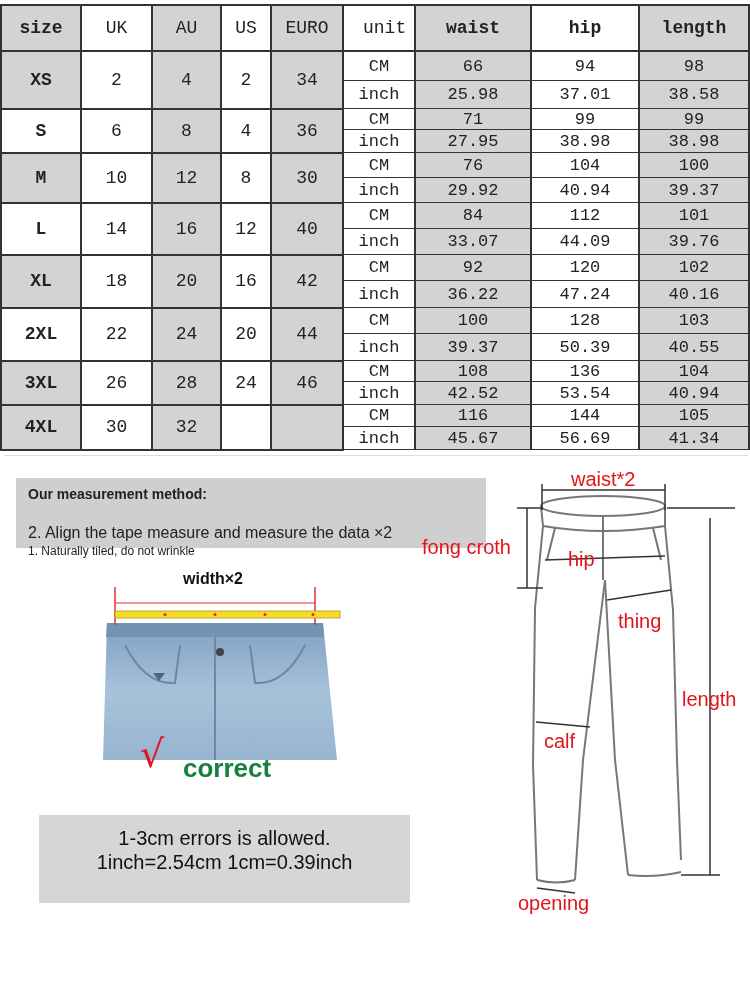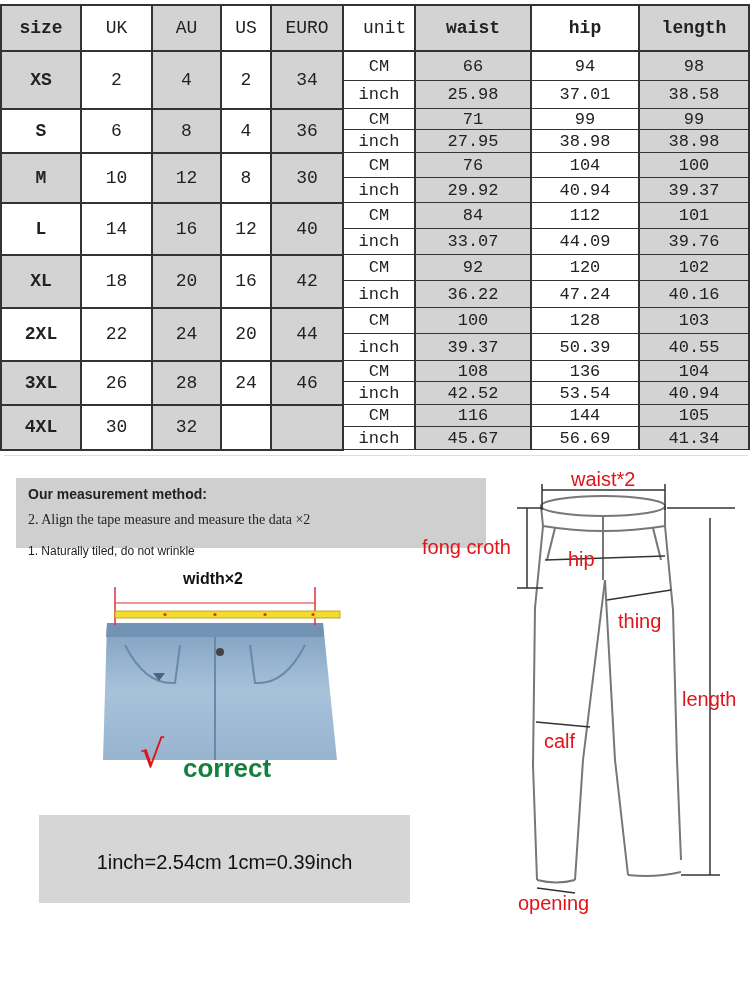--- a/index.html
+++ b/index.html
@@ -9,21 +9,21 @@
     td,th{border:2px solid #333;text-align:center;padding:0;font-weight:normal;font-size:18px;}
     th{height:44px;font-size:18px;}
     th.bold, td.size{font-weight:bold;}
     .g{background:#d3d3d3;}
     .w{background:#fff;border-radius:7px;}
     td.unit, td.val{font-size:17px;line-height:1;border-top:1px solid #333;border-bottom:1px solid #333;}
     .sep{position:absolute;left:4px;top:455px;width:744px;height:1px;background:#ddd;}
     .method{position:absolute;left:16px;top:478px;width:470px;height:70px;background:#cfcfcf;font-family:"Liberation Sans",sans-serif;color:#222;}
     .method .t{position:absolute;left:12px;top:8px;font-weight:bold;font-size:14px;}
     .method .l1{position:absolute;left:12px;top:30px;font-size:12px;margin-top:36px;}
-    .method .l2{position:absolute;left:12px;top:34px;font-size:14px;font-family:Liberation Serif, serif;}
+    .method .l2{position:absolute;left:12px;top:46px;font-size:16px;}
     .jeans{position:absolute;left:95px;top:565px;width:250px;height:200px;}
     .note{position:absolute;left:39px;top:815px;width:371px;height:88px;background:#d6d6d6;font-family:"Liberation Sans",sans-serif;color:#111;text-align:center;}
     .note .a{position:absolute;left:0;right:0;top:12px;font-size:20px;}
     .note .b{position:absolute;left:0;right:0;top:36px;font-size:20px;}
     .diagram{position:absolute;left:415px;top:460px;width:335px;height:470px;}
     .lbl{position:absolute;color:#e0141a;font-family:"Liberation Sans",sans-serif;font-size:20px;white-space:nowrap;}
   </style>
 </head>
 <body>
 
@@ -229,20 +229,21 @@
     <circle cx="120" cy="49.5" r="1.6" fill="#d33"></circle>
     <circle cx="170" cy="49.5" r="1.6" fill="#d33"></circle>
     <circle cx="218" cy="49.5" r="1.6" fill="#d33"></circle>
   </svg>
   <div style="position:absolute;left:88px;top:5px;font-family:'Liberation Sans',sans-serif;font-weight:bold;font-size:16px;color:#111">width×2</div>
   <div style="position:absolute;left:45px;top:170px;font-family:'DejaVu Sans',sans-serif;font-size:38px;color:#e0141a;line-height:1">√</div>
   <div style="position:absolute;left:88px;top:188px;font-family:'Liberation Sans',sans-serif;font-weight:bold;font-size:26px;color:#15803d">correct</div>
 </div>
 
 <div class="note">
+  <div class="a">1-3cm errors is allowed.</div>
   <div class="b">1inch=2.54cm 1cm=0.39inch</div>
 </div>
 
 <div class="diagram">
   <svg width="335" height="470" viewBox="0 0 335 470" style="position:absolute;left:0;top:0">
     <g stroke="#777" stroke-width="2" fill="none">
 
       <ellipse cx="188" cy="46" rx="62" ry="10"></ellipse>
       <path d="M126 46 L128 66 Q188 76 250 66 L250 46"></path>
 

